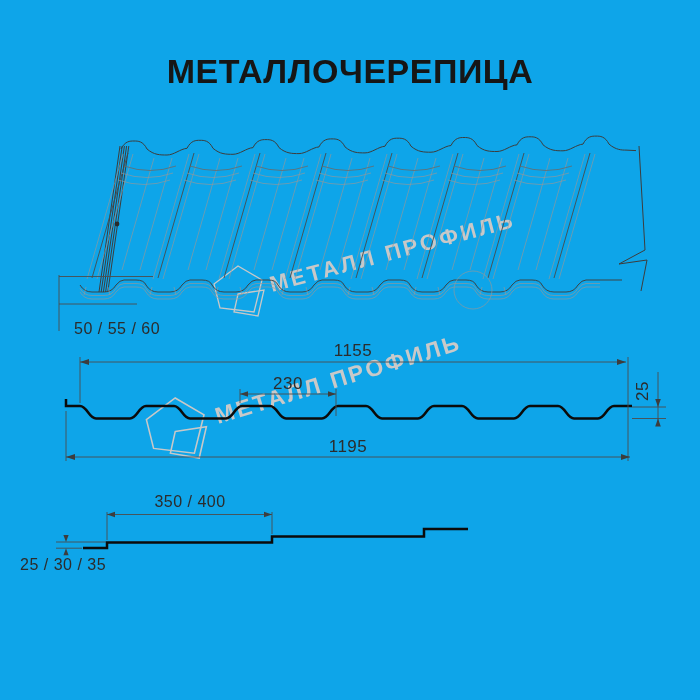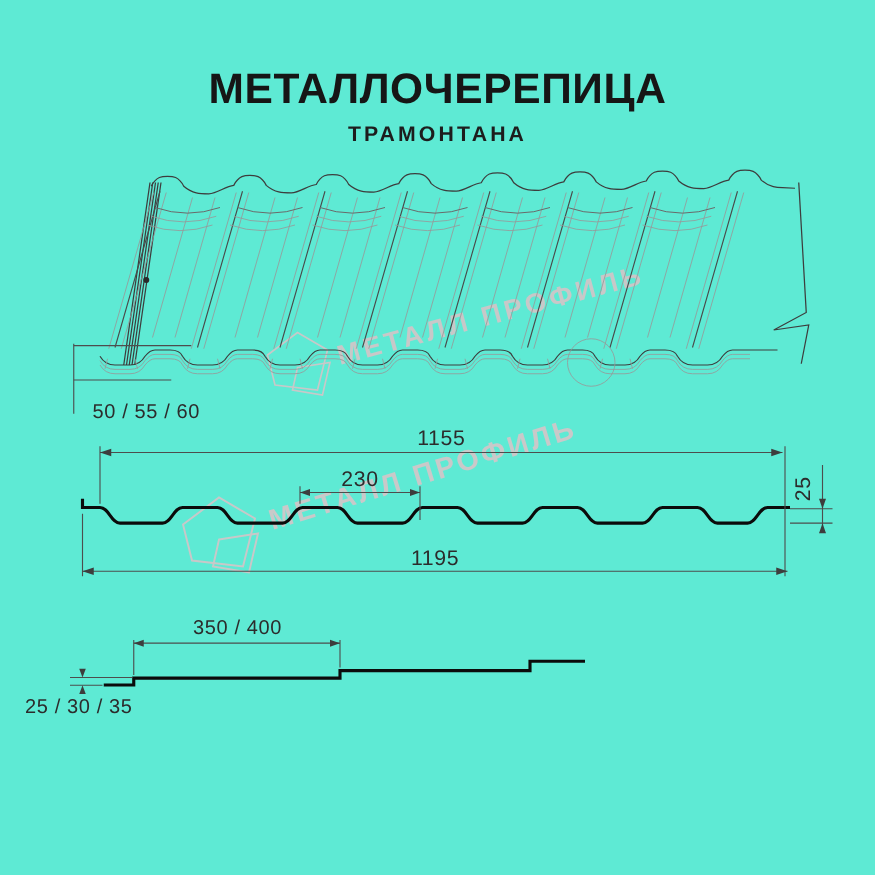--- a/index.html
+++ b/index.html
@@ -1,16 +1,16 @@
 <!DOCTYPE html>
 <html><head>
 <meta charset="utf-8">
 <style>
   html,body{margin:0;padding:0;background:#ffffff;}
-  .page{position:relative;width:700px;height:700px;background:#5eead4;overflow:hidden;
+  .page{position:relative;width:700px;height:700px;background:#0ea5e9;overflow:hidden;
         font-family:"Liberation Sans",sans-serif;}
   .title{position:absolute;top:54px;left:0;width:700px;text-align:center;
          font-size:34px;font-weight:bold;color:#161616;letter-spacing:.5px;line-height:1;}
   .subtitle{position:absolute;top:99px;left:0;width:700px;text-align:center;
             font-size:17px;font-weight:600;color:#1d1d1d;letter-spacing:2.5px;line-height:1;}
   svg{position:absolute;top:0;left:0;}
   svg text{font-family:"Liberation Sans",sans-serif;}
   .dim{font-size:17px;fill:#2c2c2c;letter-spacing:.5px;}
   .dim-sm{font-size:16px;fill:#2c2c2c;letter-spacing:.5px;}
   .thin{stroke:#4d4d4d;stroke-width:.9;fill:none;}
@@ -22,21 +22,20 @@
   .wm{stroke:#c8c8c8;stroke-width:1.3;fill:none;}
   .wm-text{font-size:22px;font-weight:bold;fill:#c8c8c8;letter-spacing:3px;}
   .wm-text2{font-size:23px;font-weight:bold;fill:#c9c9c9;letter-spacing:2.5px;}
 </style>
 </head>
 <body>
 
 <div class="page">
 
   <div class="title">МЕТАЛЛОЧЕРЕПИЦА</div>
-  <div class="subtitle">ТРАМОНТАНА</div>
 
   <svg width="700" height="700" viewBox="0 0 700 700">
 
     <g>
       <g transform="translate(212,266)">
         <path class="wm" d="M2,18 L26,0 L50,14 L42,46 L8,42 Z"></path>
         <path class="wm" d="M26,28 L52,24 L46,50 L22,46 Z"></path>
       </g>
       <text class="wm-text" transform="translate(272,292) rotate(-15)">МЕТАЛЛ ПРОФИЛЬ</text>
     </g>

